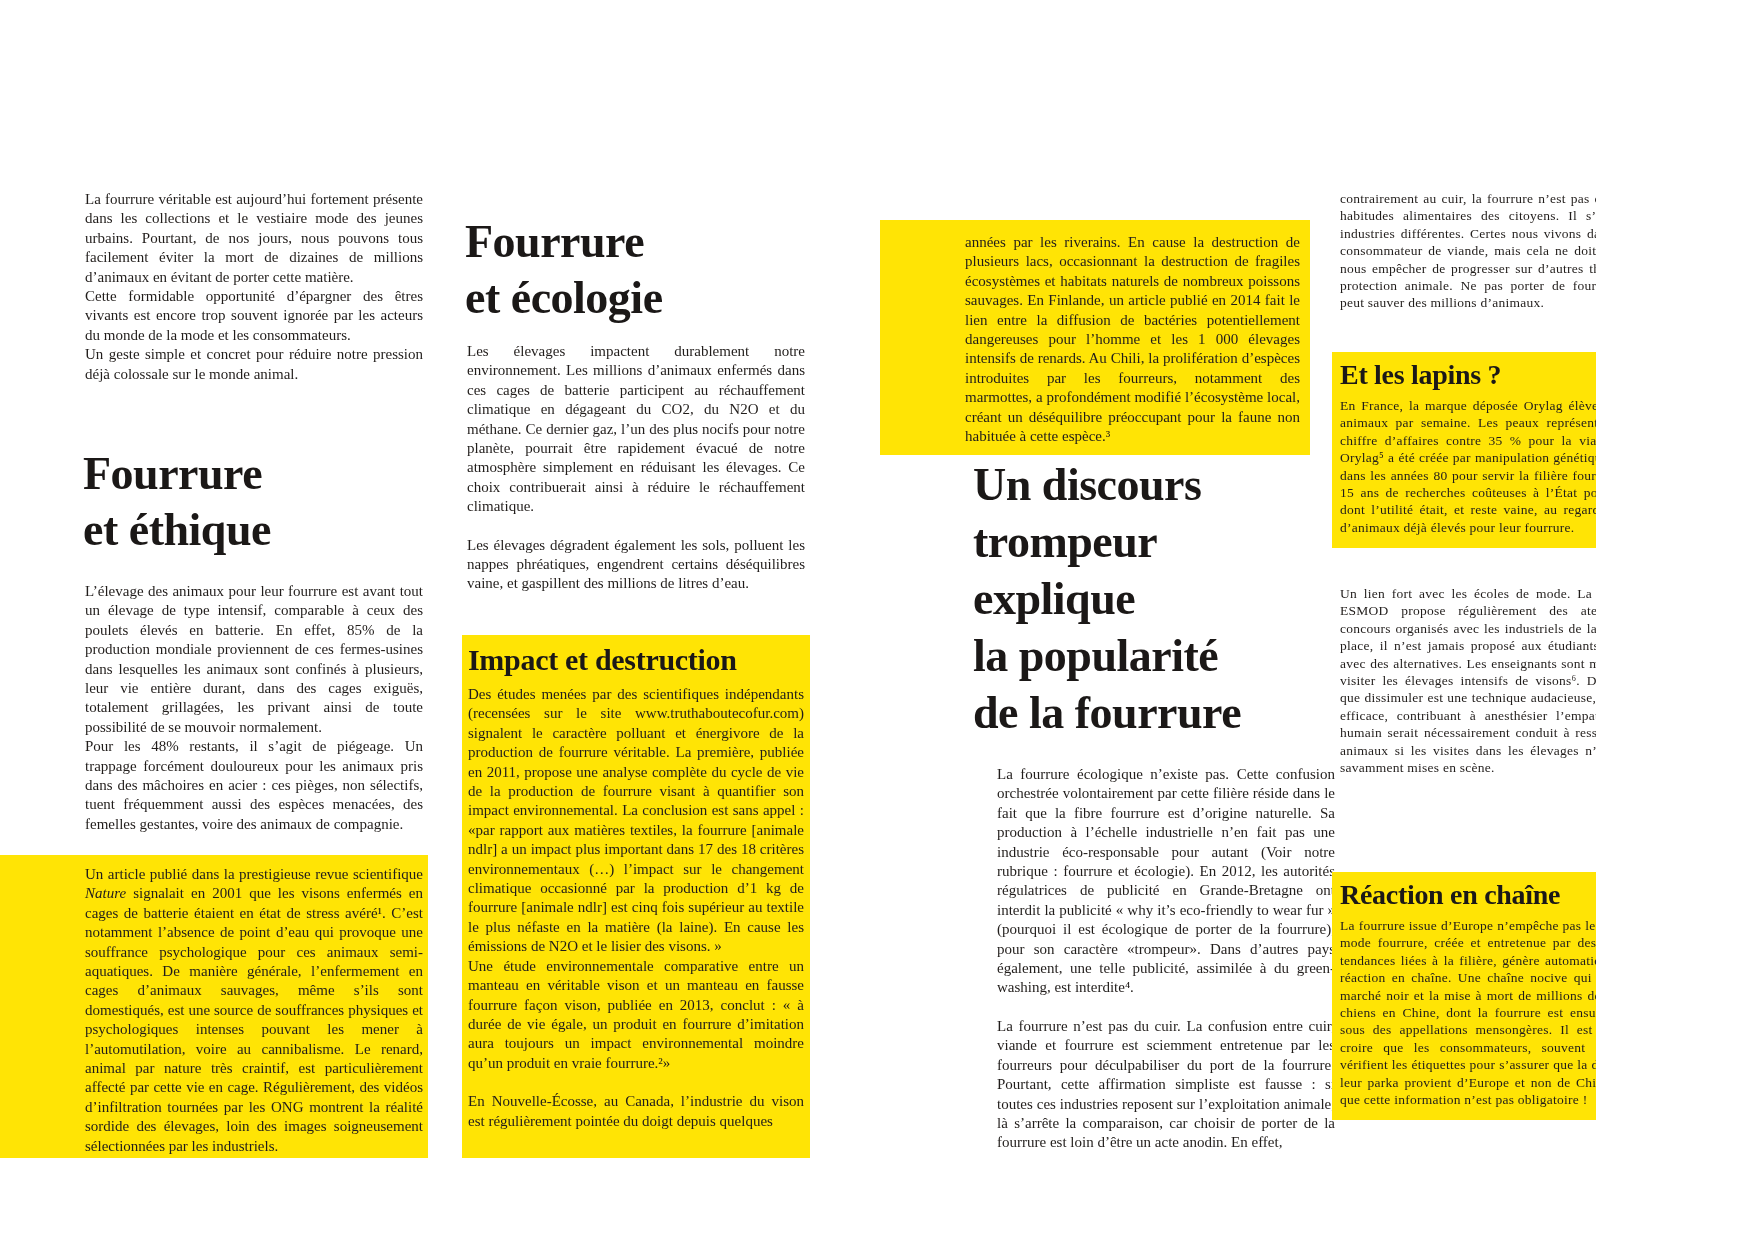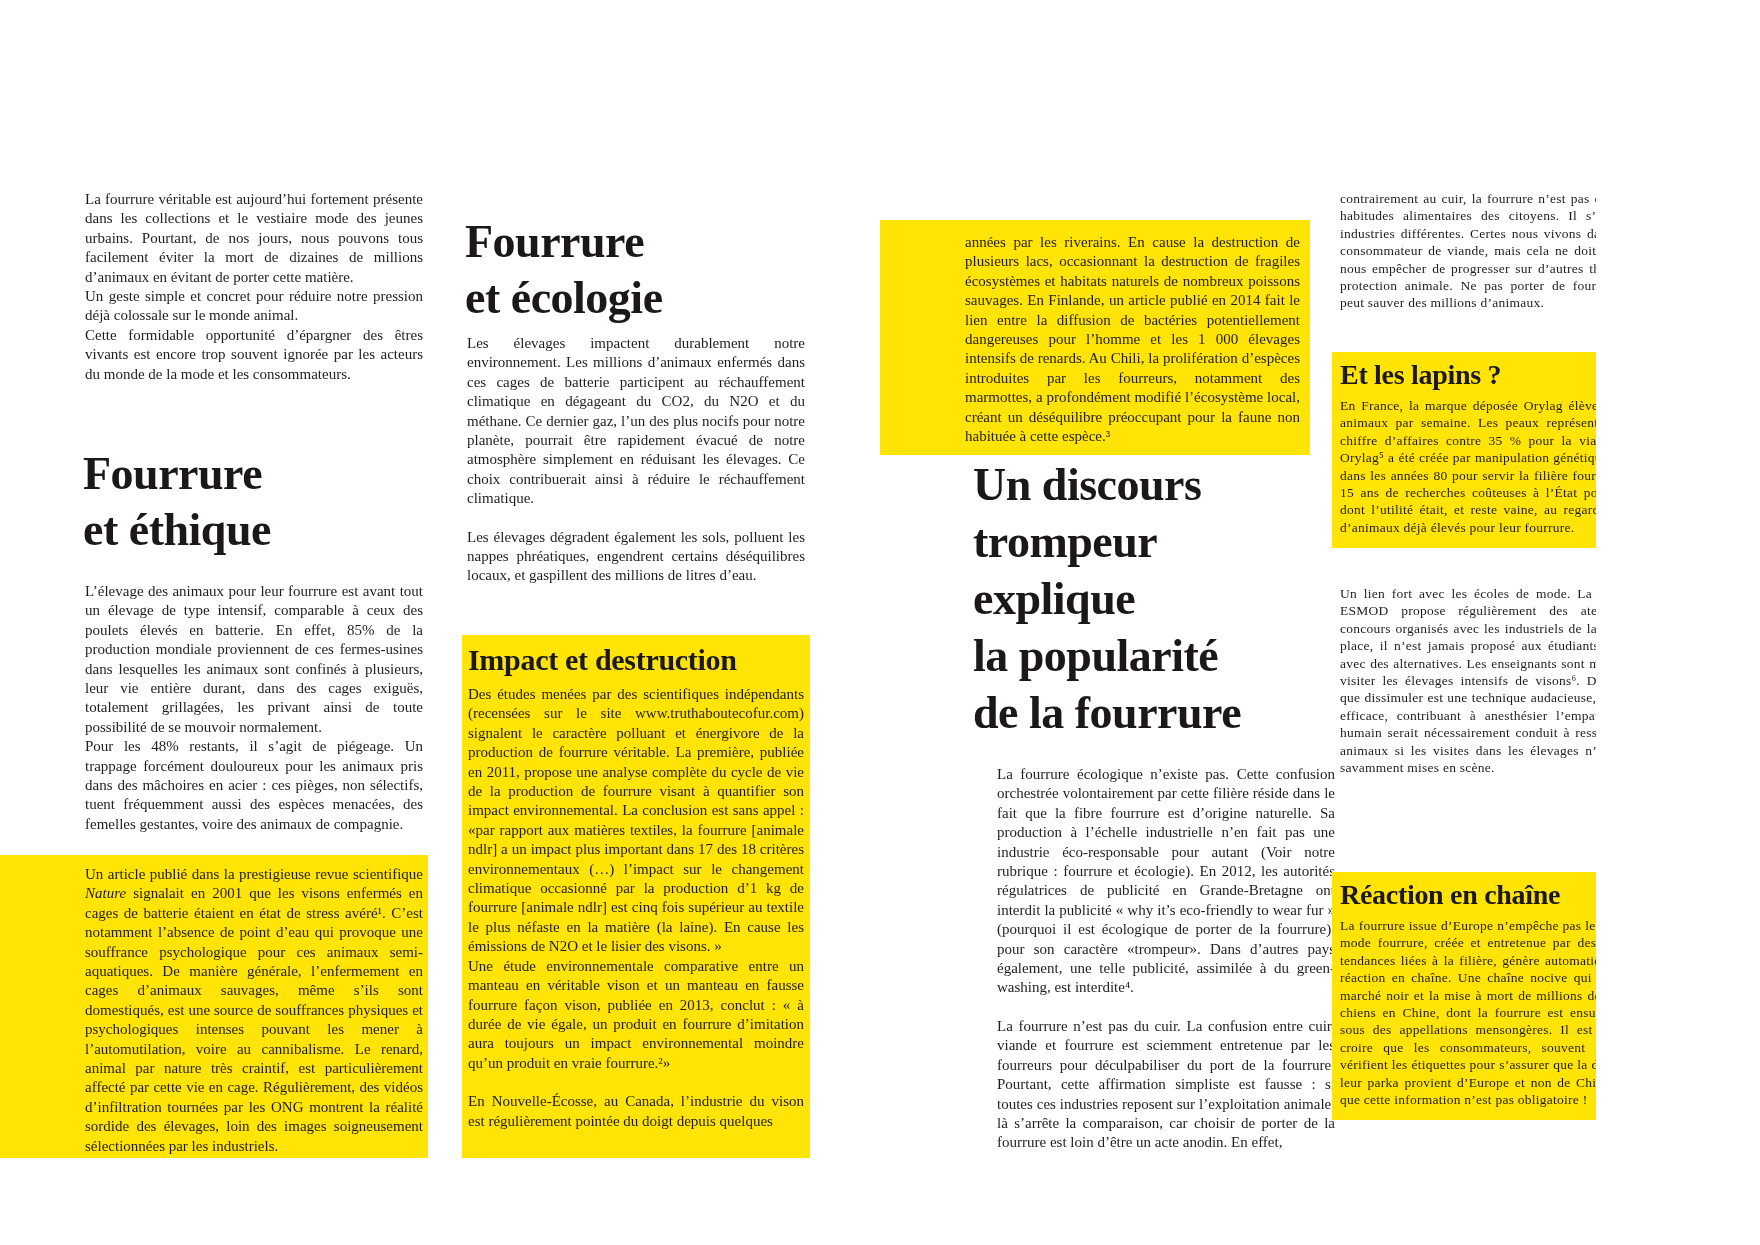--- a/index.html
+++ b/index.html
@@ -54,42 +54,42 @@
   .hl-col2 .sub-heading{margin:2px 0 8px 0;}
   .hl-col4a .sub-heading, .hl-col4b .sub-heading{margin:0 0 6px 0;}
 </style>
 </head>
 <body>
 
 <div class="page">
 
   <div class="abs body-text" style="left:85px;top:190px;width:338px;">
     <p>La fourrure véritable est aujourd’hui fortement présente dans les collections et le vestiaire mode des jeunes urbains. Pourtant, de nos jours, nous pouvons tous facilement éviter la mort de dizaines de millions d’animaux en évitant de porter cette matière.</p>
+    <p>Cette formidable opportunité d’épargner des êtres vivants est encore trop souvent ignorée par les acteurs du monde de la mode et les consommateurs.</p>
     <p>Un geste simple et concret pour réduire notre pression déjà colossale sur le monde animal.</p>
-    <p>Cette formidable opportunité d’épargner des êtres vivants est encore trop souvent ignorée par les acteurs du monde de la mode et les consommateurs.</p>
   </div>
 
   <div class="abs big-heading" style="left:83px;top:446px;width:345px;">Fourrure
 et éthique</div>
 
   <div class="abs body-text" style="left:85px;top:582px;width:338px;">
     <p>L’élevage des animaux pour leur fourrure est avant tout un élevage de type intensif, comparable à ceux des poulets élevés en batterie. En effet, 85% de la production mondiale proviennent de ces fermes-usines dans lesquelles les animaux sont confinés à plusieurs, leur vie entière durant, dans des cages exiguës, totalement grillagées, les privant ainsi de toute possibilité de se mouvoir normalement.</p>
     <p>Pour les 48% restants, il s’agit de piégeage. Un trappage forcément douloureux pour les animaux pris dans des mâchoires en acier : ces pièges, non sélectifs, tuent fréquemment aussi des espèces menacées, des femelles gestantes, voire des animaux de compagnie.</p>
   </div>
 
   <div class="abs yellow hl-col1">
     <p class="body-text"><span>Un article publié dans la prestigieuse revue scientifique </span><i>Nature</i><span> signalait en 2001 que les visons enfermés en cages de batterie étaient en état de stress avéré¹. C’est notamment l’absence de point d’eau qui provoque une souffrance psychologique pour ces animaux semi-aquatiques. De manière générale, l’enfermement en cages d’animaux sauvages, même s’ils sont domestiqués, est une source de souffrances physiques et psychologiques intenses pouvant les mener à l’automutilation, voire au cannibalisme. Le renard, animal par nature très craintif, est particulièrement affecté par cette vie en cage. Régulièrement, des vidéos d’infiltration tournées par les ONG montrent la réalité sordide des élevages, loin des images soigneusement sélectionnées par les industriels.</span></p>
   </div>
 
   <div class="abs big-heading" style="left:465px;top:214px;width:345px;">Fourrure
 et écologie</div>
 
-  <div class="abs body-text" style="left:467px;top:334px;width:338px;">
+  <div class="abs body-text" style="left:467px;top:342px;width:338px;">
     <p>Les élevages impactent durablement notre environnement. Les millions d’animaux enfermés dans ces cages de batterie participent au réchauffement climatique en dégageant du CO2, du N2O et du méthane. Ce dernier gaz, l’un des plus nocifs pour notre planète, pourrait être rapidement évacué de notre atmosphère simplement en réduisant les élevages. Ce choix contribuerait ainsi à réduire le réchauffement climatique.</p>
-    <p class="gap">Les élevages dégradent également les sols, polluent les nappes phréatiques, engendrent certains déséquilibres locaux, et gaspillent des millions de litres d’eau.</p>
+    <p class="gap">Les élevages dégradent également les sols, polluent les nappes phréatiques, engendrent certains déséquilibres vaine, et gaspillent des millions de litres d’eau.</p>
   </div>
 
   <div class="abs yellow hl-col2">
     <div class="sub-heading">Impact et destruction</div>
     <div class="body-text">
       <p>Des études menées par des scientifiques indépendants (recensées sur le site www.truthaboutecofur.com) signalent le caractère polluant et énergivore de la production de fourrure véritable. La première, publiée en 2011, propose une analyse complète du cycle de vie de la production de fourrure visant à quantifier son impact environnemental. La conclusion est sans appel : «par rapport aux matières textiles, la fourrure [animale ndlr] a un impact plus important dans 17 des 18 critères environnementaux (…) l’impact sur le changement climatique occasionné par la production d’1 kg de fourrure [animale ndlr] est cinq fois supérieur au textile le plus néfaste en la matière (la laine). En cause les émissions de N2O et le lisier des visons. »</p>
       <p>Une étude environnementale comparative entre un manteau en véritable vison et un manteau en fausse fourrure façon vison, publiée en 2013, conclut : « à durée de vie égale, un produit en fourrure d’imitation aura toujours un impact environnemental moindre qu’un produit en vraie fourrure.²»</p>
       <p class="gap">En Nouvelle-Écosse, au Canada, l’industrie du vison est régulièrement pointée du doigt depuis quelques</p>
     </div>
   </div>

